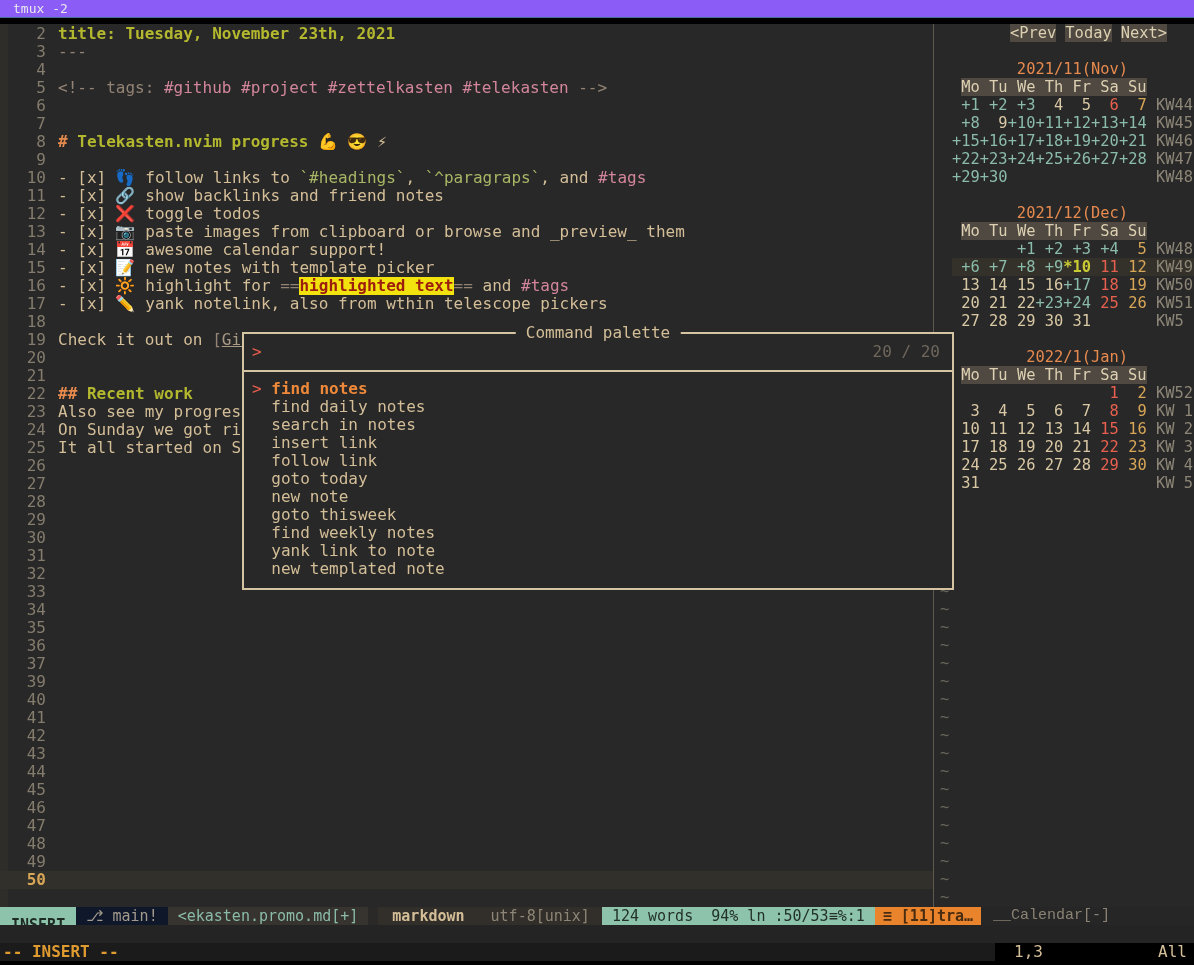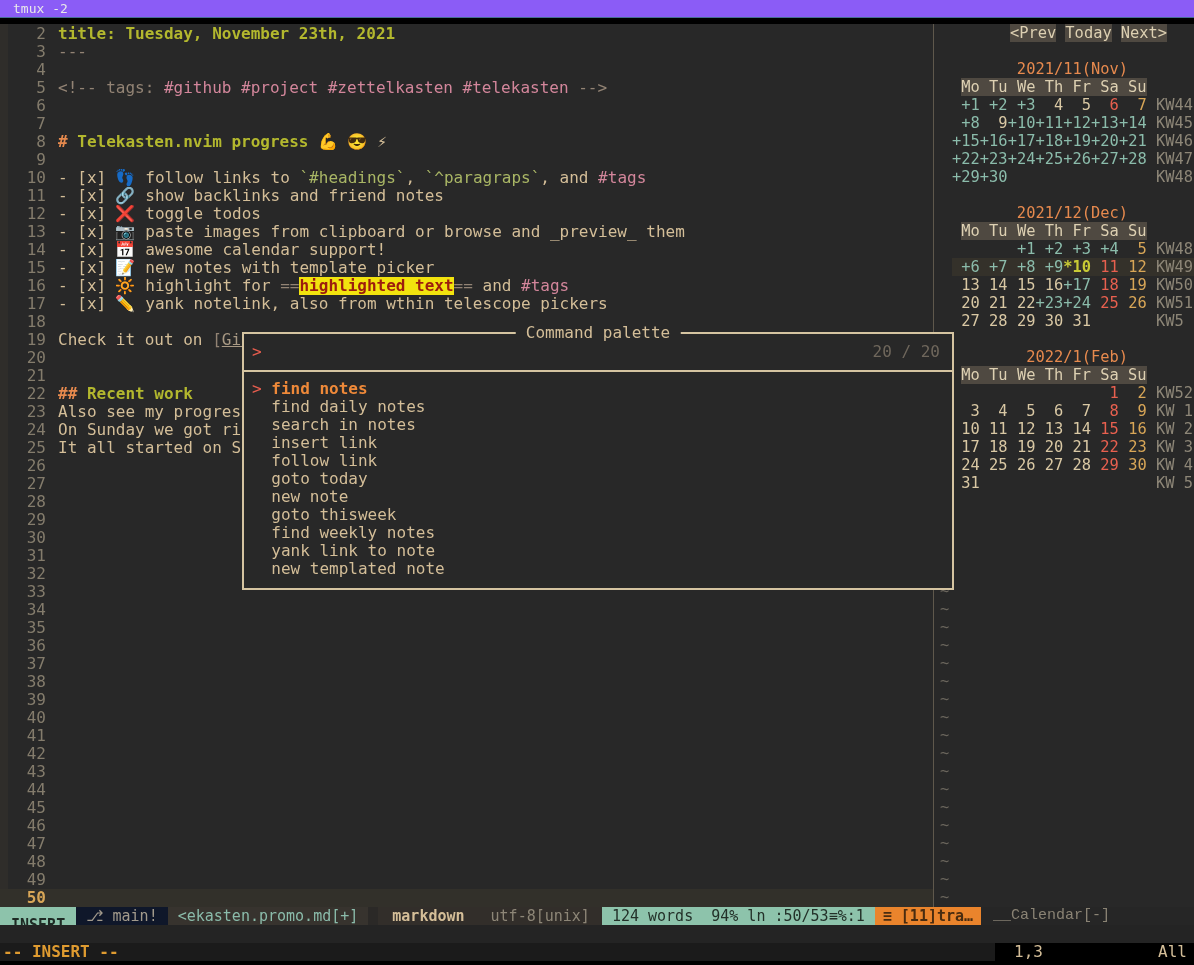--- a/index.html
+++ b/index.html
@@ -139,21 +139,20 @@
       <div class="ed-line"><span class="lnum">28</span></div>
       <div class="ed-line"><span class="lnum">29</span></div>
       <div class="ed-line"><span class="lnum">30</span></div>
       <div class="ed-line"><span class="lnum">31</span></div>
       <div class="ed-line"><span class="lnum">32</span></div>
       <div class="ed-line"><span class="lnum">33</span></div>
       <div class="ed-line"><span class="lnum">34</span></div>
       <div class="ed-line"><span class="lnum">35</span></div>
       <div class="ed-line"><span class="lnum">36</span></div>
       <div class="ed-line"><span class="lnum">37</span></div>
-      <div class="ed-line"><span class="lnum">38</span></div>
       <div class="ed-line"><span class="lnum">39</span></div>
       <div class="ed-line"><span class="lnum">40</span></div>
       <div class="ed-line"><span class="lnum">41</span></div>
       <div class="ed-line"><span class="lnum">42</span></div>
       <div class="ed-line"><span class="lnum">43</span></div>
       <div class="ed-line"><span class="lnum">44</span></div>
       <div class="ed-line"><span class="lnum">45</span></div>
       <div class="ed-line"><span class="lnum">46</span></div>
       <div class="ed-line"><span class="lnum">47</span></div>
       <div class="ed-line"><span class="lnum">48</span></div>
@@ -179,21 +178,21 @@
         <div class="cal-row"><span class="cd-note">+29</span><span class="cd-note">+30</span><span class="cd-day">   </span><span class="cd-day">   </span><span class="cd-day">   </span><span class="cd-day">   </span><span class="cd-day">   </span> <span class="cd-kw">KW48</span></div>
         <div class="cal-row"></div>
         <div class="cal-row cd-title">       2021/12(Dec)</div>
         <div class="cal-row"> <span class="cd-hdr">Mo Tu We Th Fr Sa Su</span></div>
         <div class="cal-row"><span class="cd-day">   </span><span class="cd-day">   </span><span class="cd-note"> +1</span><span class="cd-note"> +2</span><span class="cd-note"> +3</span><span class="cd-note"> +4</span><span class="cd-sun">  5</span> <span class="cd-kw">KW48</span></div>
         <div class="cal-row currentweek"><span class="cd-note"> +6</span><span class="cd-note"> +7</span><span class="cd-note"> +8</span><span class="cd-note"> +9</span><span class="cd-today">*10</span><span class="cd-sat"> 11</span><span class="cd-sun"> 12</span> <span class="cd-kw">KW49</span></div>
         <div class="cal-row"><span class="cd-day"> 13</span><span class="cd-day"> 14</span><span class="cd-day"> 15</span><span class="cd-day"> 16</span><span class="cd-note">+17</span><span class="cd-sat"> 18</span><span class="cd-sun"> 19</span> <span class="cd-kw">KW50</span></div>
         <div class="cal-row"><span class="cd-day"> 20</span><span class="cd-day"> 21</span><span class="cd-day"> 22</span><span class="cd-note">+23</span><span class="cd-note">+24</span><span class="cd-sat"> 25</span><span class="cd-sun"> 26</span> <span class="cd-kw">KW51</span></div>
         <div class="cal-row"><span class="cd-day"> 27</span><span class="cd-day"> 28</span><span class="cd-day"> 29</span><span class="cd-day"> 30</span><span class="cd-day"> 31</span><span class="cd-day">   </span><span class="cd-day">   </span> <span class="cd-kw">KW5</span></div>
         <div class="cal-row"></div>
-        <div class="cal-row cd-title">        2022/1(Feb)</div>
+        <div class="cal-row cd-title">        2022/1(Jan)</div>
         <div class="cal-row"> <span class="cd-hdr">Mo Tu We Th Fr Sa Su</span></div>
         <div class="cal-row"><span class="cd-day">   </span><span class="cd-day">   </span><span class="cd-day">   </span><span class="cd-day">   </span><span class="cd-day">   </span><span class="cd-sat">  1</span><span class="cd-sun">  2</span> <span class="cd-kw">KW52</span></div>
         <div class="cal-row"><span class="cd-day">  3</span><span class="cd-day">  4</span><span class="cd-day">  5</span><span class="cd-day">  6</span><span class="cd-day">  7</span><span class="cd-sat">  8</span><span class="cd-sun">  9</span> <span class="cd-kw">KW 1</span></div>
         <div class="cal-row"><span class="cd-day"> 10</span><span class="cd-day"> 11</span><span class="cd-day"> 12</span><span class="cd-day"> 13</span><span class="cd-day"> 14</span><span class="cd-sat"> 15</span><span class="cd-sun"> 16</span> <span class="cd-kw">KW 2</span></div>
         <div class="cal-row"><span class="cd-day"> 17</span><span class="cd-day"> 18</span><span class="cd-day"> 19</span><span class="cd-day"> 20</span><span class="cd-day"> 21</span><span class="cd-sat"> 22</span><span class="cd-sun"> 23</span> <span class="cd-kw">KW 3</span></div>
         <div class="cal-row"><span class="cd-day"> 24</span><span class="cd-day"> 25</span><span class="cd-day"> 26</span><span class="cd-day"> 27</span><span class="cd-day"> 28</span><span class="cd-sat"> 29</span><span class="cd-sun"> 30</span> <span class="cd-kw">KW 4</span></div>
         <div class="cal-row"><span class="cd-day"> 31</span><span class="cd-day">   </span><span class="cd-day">   </span><span class="cd-day">   </span><span class="cd-day">   </span><span class="cd-day">   </span><span class="cd-day">   </span> <span class="cd-kw">KW 5</span></div>
         <div class="cal-row"></div>
       </div>
   </div>

